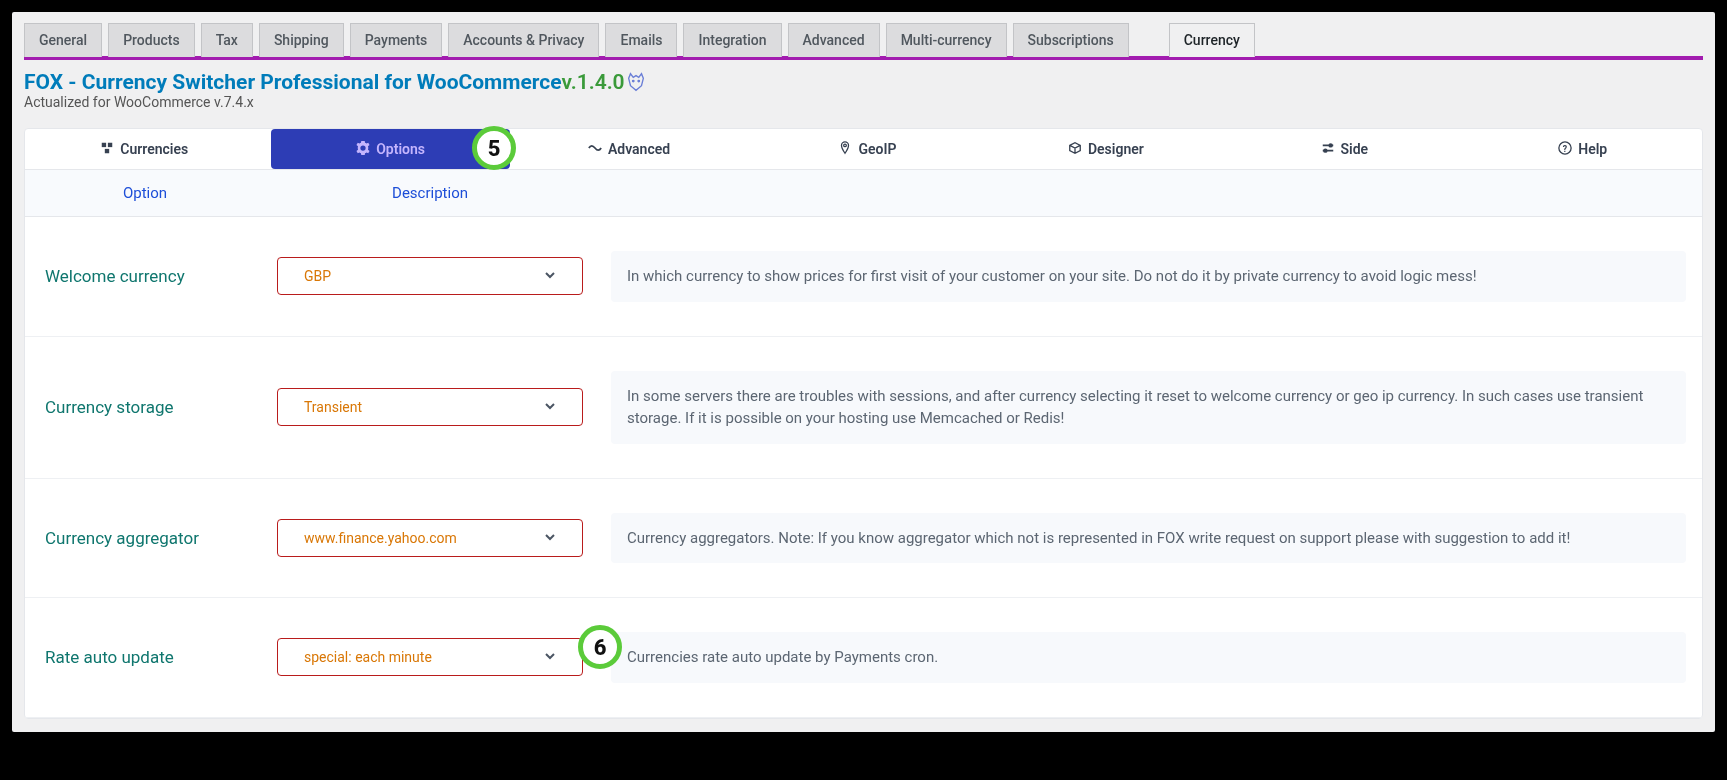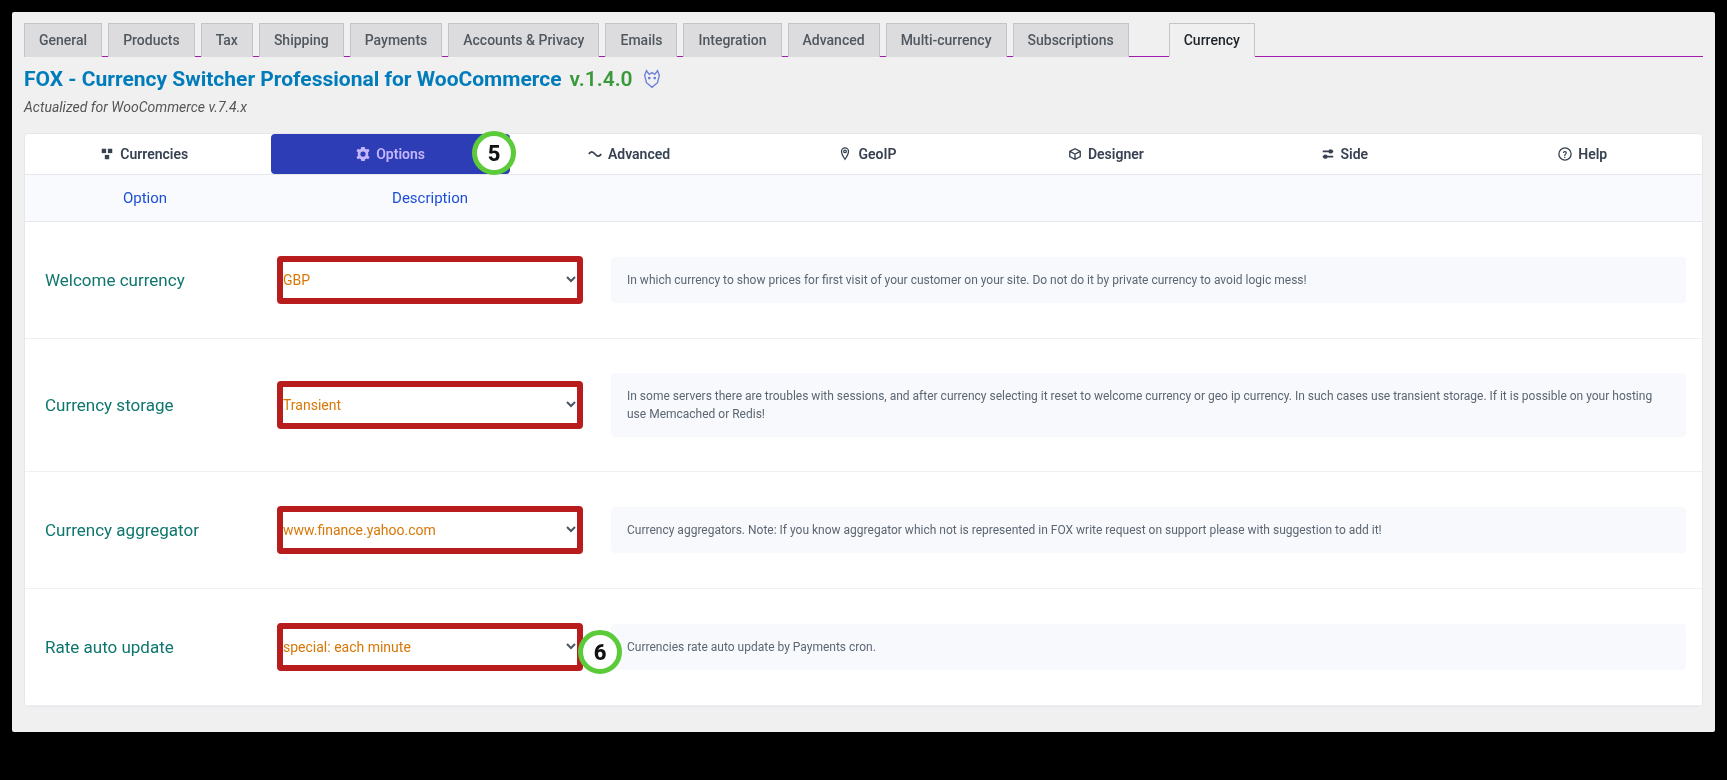--- a/index.html
+++ b/index.html
@@ -14,21 +14,21 @@
     background: #f0f0f1;
     border-radius: 2px;
     width: 100%;
     height: 720px;
     overflow: hidden;
     padding: 10px 12px 0 12px;
   }
   .top-tabs {
     display: flex;
     gap: 6px;
-    border-bottom: 1px solid #a21caf;
+    border-bottom: 4px solid #a21caf;
     margin-bottom: 10px;
   }
   .top-tab {
     background: #dcdcde;
     color: #50575e;
     border: 1px solid #c3c4c7;
     border-bottom: none;
     padding: 8px 14px;
     cursor: pointer;
     font-weight: 500;
@@ -40,26 +40,24 @@
     color: #1d2327;
     border-bottom: 1px solid #f0f0f1;
     margin-left: 34px;
   }
   .plugin-title {
     font-size: 21px;
     font-weight: 700;
     color: #007cba;
     display: flex;
     align-items: center;
-    gap: 8px;
-    margin-bottom: 8px;
+    margin-bottom: 0;
   }
   .plugin-title .version { color: #3a9a3a; font-weight: 600; }
   .plugin-subtitle {
-    font-style: italic;
     color: #555;
     margin-bottom: 18px;
   }
   .panel {
     background: #fff;
     border: 1px solid #e5e7eb;
     border-radius: 4px;
   }
   .sub-tabs {
     display: flex;
@@ -67,21 +65,20 @@
     position: relative;
   }
   .sub-tab {
     flex: 1;
     text-align: center;
     padding: 12px 8px;
     cursor: pointer;
     color: #374151;
     font-weight: 600;
     display: flex;
-    align-items: center;
     justify-content: center;
     gap: 6px;
   }
   .sub-tab.active {
     background: #2d3db5;
     color: #c4b5fd;
     border-radius: 4px;
     margin-left: 8px;
   }
   .icon { display: inline-block; width: 14px; height: 14px; }
@@ -106,40 +103,40 @@
   .option-label {
     padding-left: 20px;
     color: #0f766e;
     font-size: 17px;
   }
   .select-wrap {
     padding: 0 12px;
   }
   .select {
     width: 100%;
-    border: 6px solid #b91c1c;
+    border: 1px solid #b91c1c;
     border-radius: 4px;
-    padding: 10px 0;
+    padding: 10px 26px;
     display: flex;
     justify-content: space-between;
     align-items: center;
     color: #d97706;
     cursor: pointer;
     background: #fff;
   }
   .select .chev {
     color: #4b5563;
   }
   .desc {
     margin: 0 16px;
     background: #f7f9fc;
     border-radius: 4px;
     padding: 14px 16px;
     color: #5c6672;
-    font-size: 12px;
+    font-size: 15px;
     line-height: 1.5;
   }
   .marker {
     position: absolute;
     width: 44px;
     height: 44px;
     border: 5px solid #5bcb3a;
     border-radius: 50%;
     background: #fff;
     display: flex;

